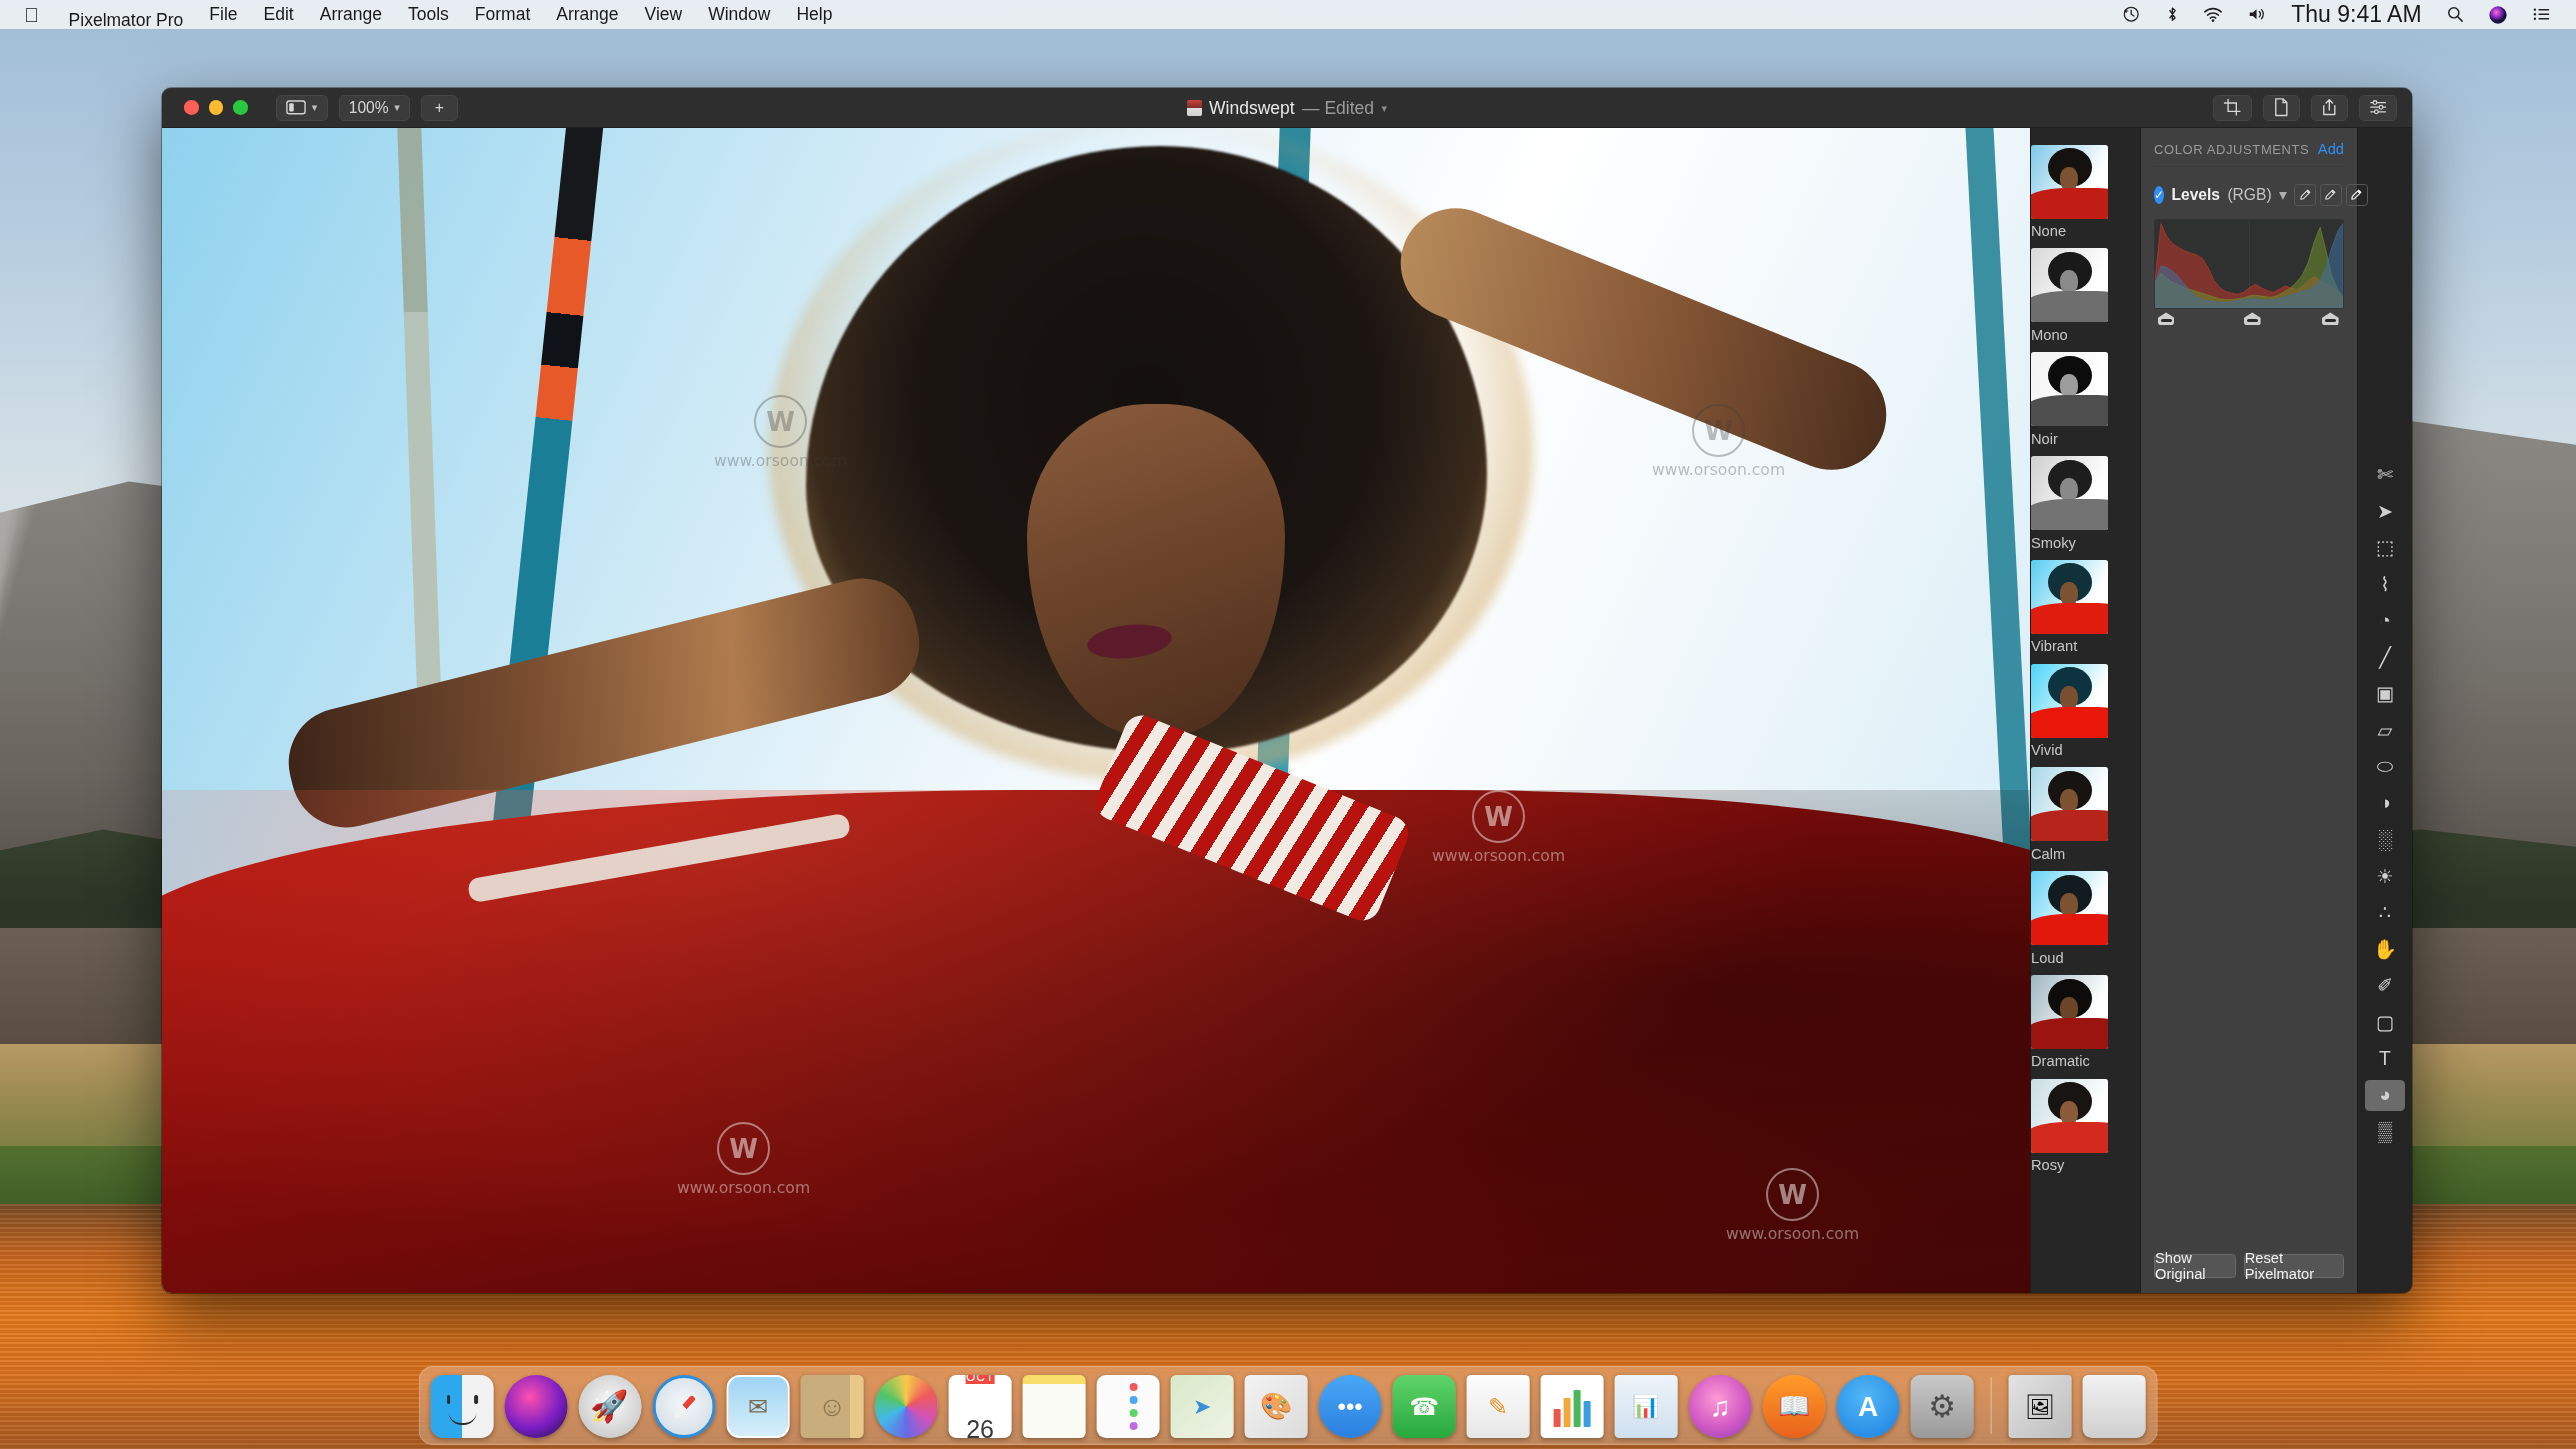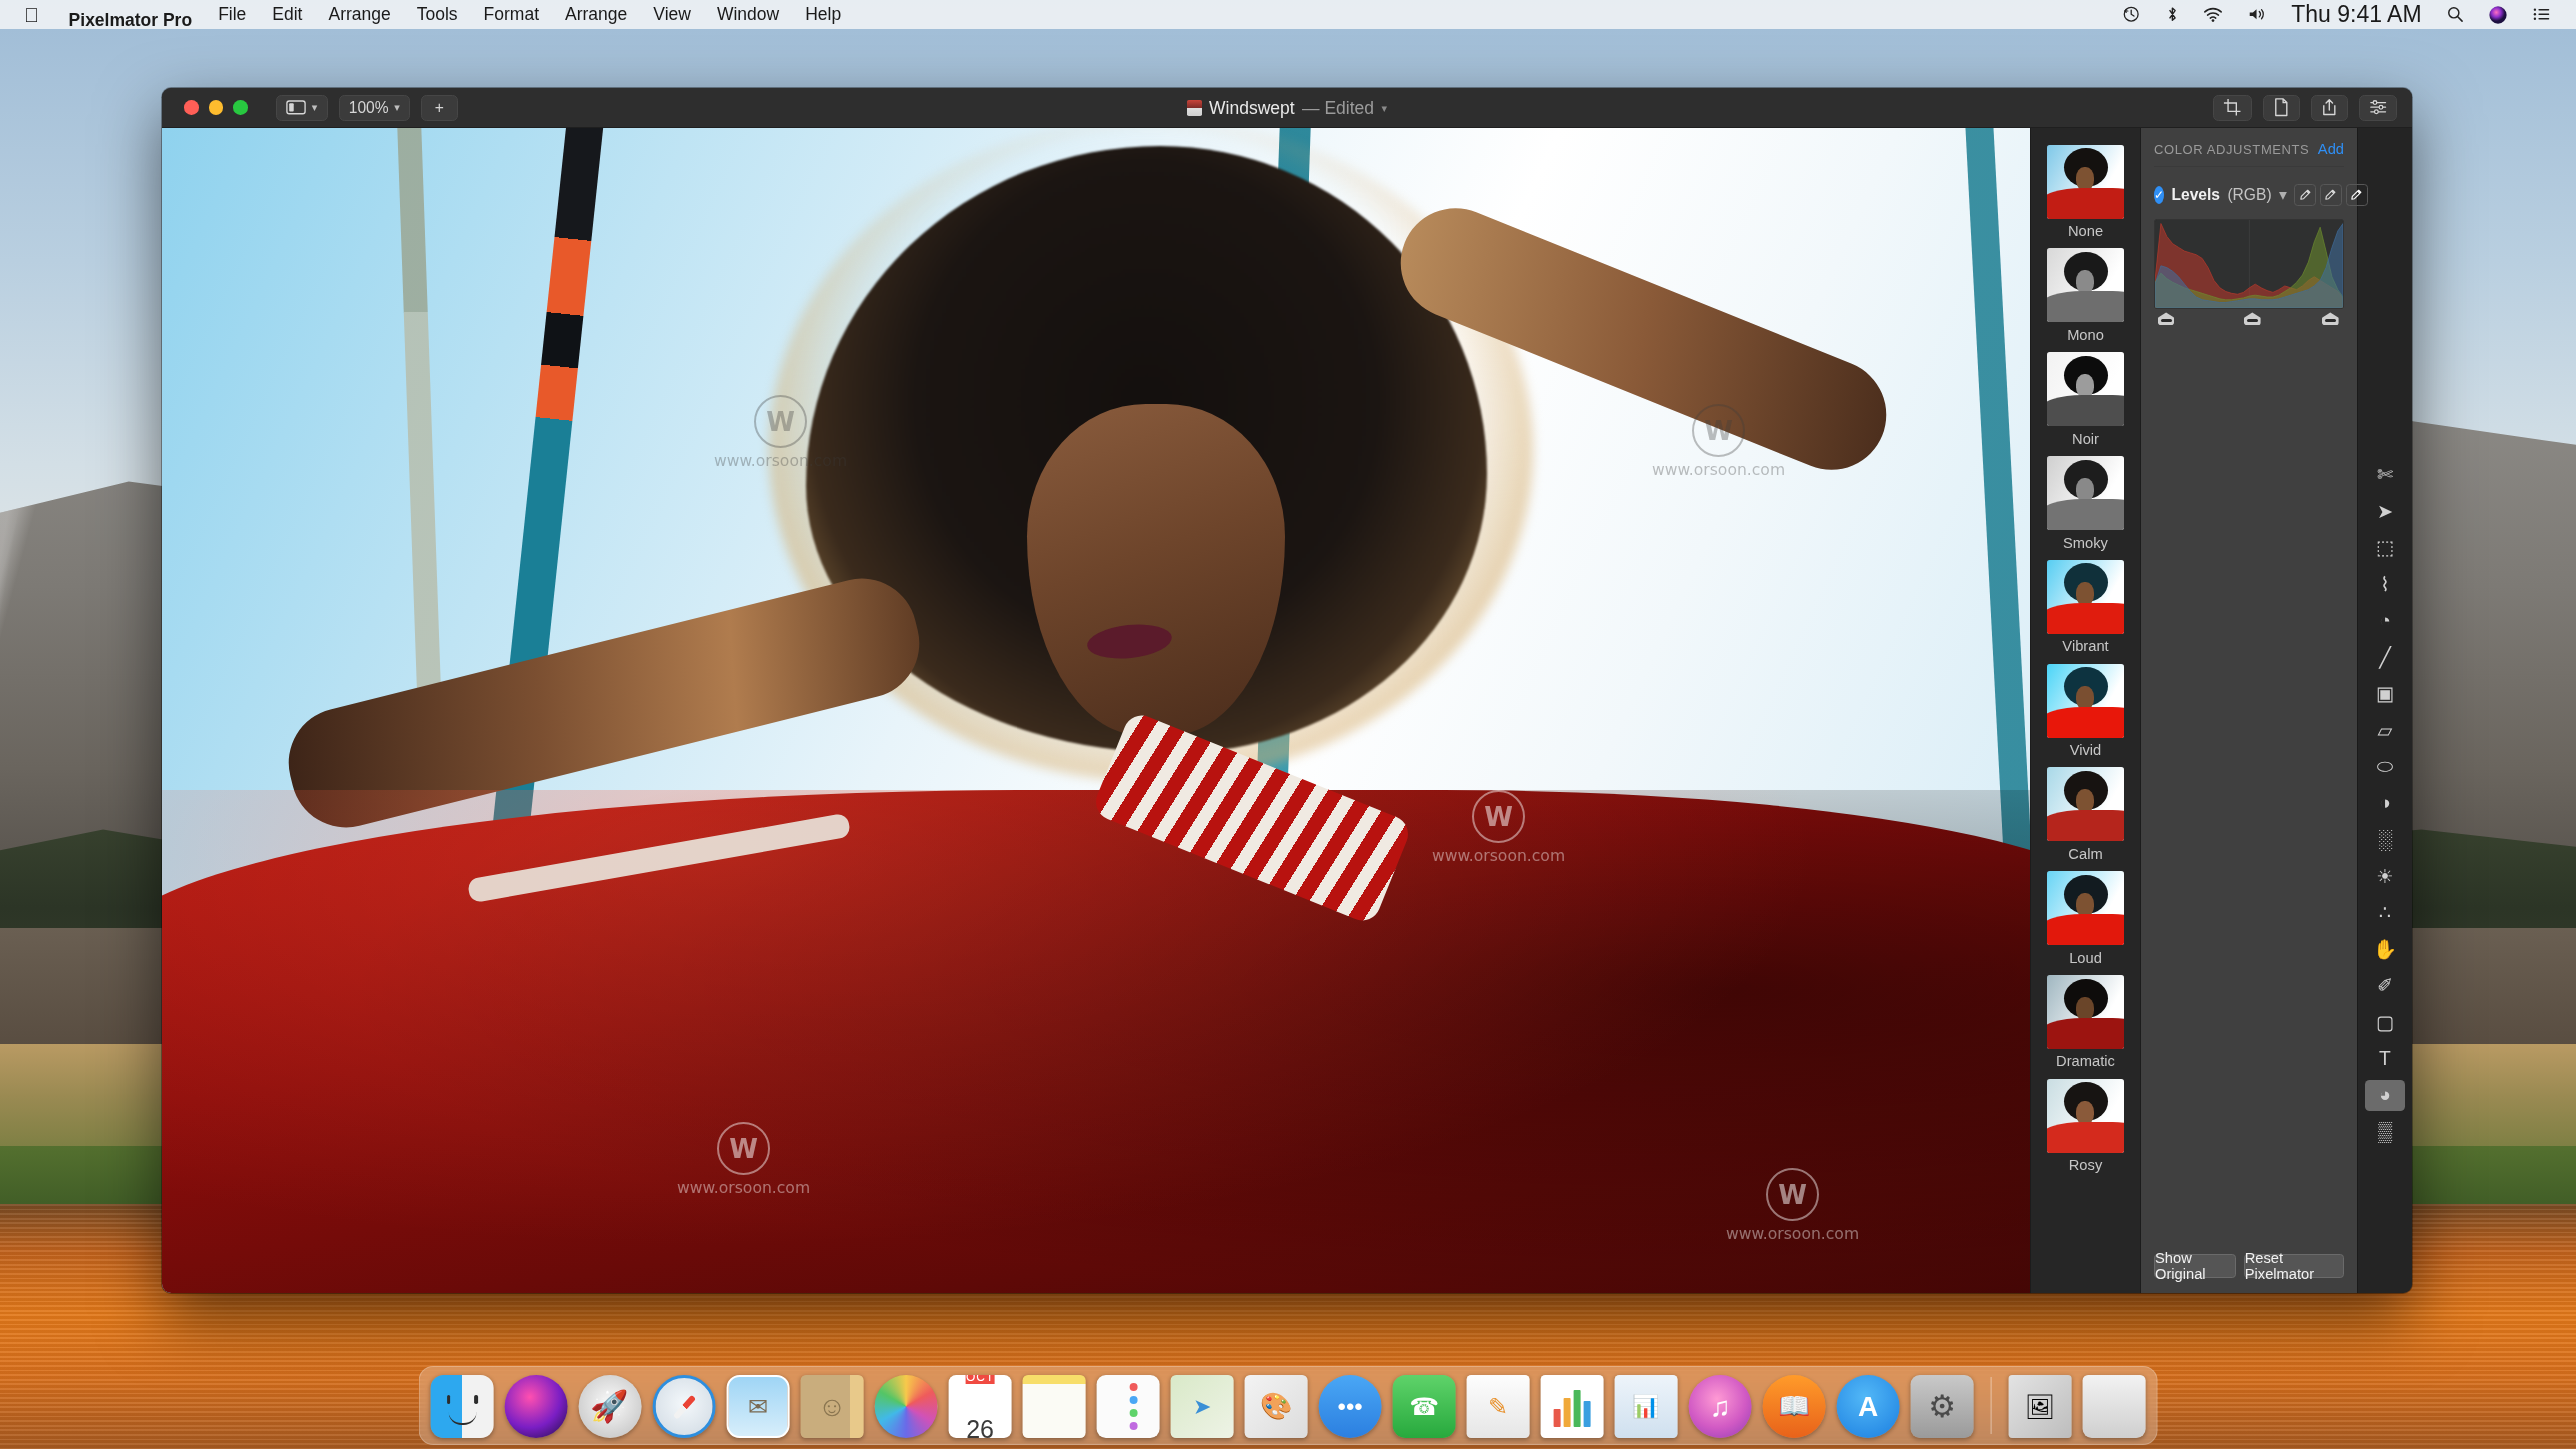--- a/index.html
+++ b/index.html
@@ -38,21 +38,21 @@
 
   
   #menubar{
     position:absolute; left:0; top:0; width:2576px; height:29px;
     background:rgba(236,240,243,0.94);
     display:flex; align-items:center; color:#1a1a1a; font-size:17.5px;
     padding:0 13px; z-index:60;
   }
   #menubar .apple{ font-size:20px; margin:0 16.6px 0 11px; line-height:1; }
   .mb-item{ padding:0 13px; white-space:nowrap; height:29px; display:flex; align-items:center; }
-  .mb-item.bold{ font-weight:bold;margin-top:12px; }
+  .mb-item.bold{ font-weight:normal;margin-top:12px; }
   .mb-right{ margin-left:auto; display:flex; align-items:center; gap:24px; padding-right:11px; }
   .mb-right .mi{ display:flex; align-items:center; }
   .mb-clock{ font-size:23px; }
 
   
   #win{
     position:absolute; left:162px; top:88px; width:2250px; height:1205px;
     background:#2b2b2b; border-radius:9.2px; overflow:hidden;
     box-shadow:0 24px 64px rgba(0,0,0,.55), 0 0 0 0.9px rgba(0,0,0,.35);
     z-index:20;
@@ -139,21 +139,21 @@
   .wm .logo{ width:53px; height:53px; border-radius:50%;
     border:2.8px solid rgba(255,255,255,.45); display:flex; align-items:center; justify-content:center;
     font-size:26px; font-weight:bold; color:rgba(255,255,255,.5); }
   .wm.dark{ color:rgba(60,60,60,.33); }
   .wm.dark .logo{ border-color:rgba(60,60,60,.33); color:rgba(60,60,60,.33); }
 
   
   #presets{ width:110px; background:#262626; overflow:hidden; padding-top:16.6px;
     display:flex; flex-direction:column; align-items:center; gap:3.7px;
     border-left:0.9px solid #1c1c1c; }
-  .preset{ display:flex; flex-direction:column; align-items:center; width:100%; margin-bottom:5.5px; }
+  .preset{ display:flex; flex-direction:column; align-items:flex-start; width:100%; margin-bottom:5.5px; }
   .preset .thumb{ width:77px; height:74px; border-radius:2.8px; overflow:hidden;
     background:#444; position:relative; }
   .preset .plabel{ color:#c7c7c7; font-size:14.7px; margin-top:4.6px; }
   .thumb .t-sky{ position:absolute; inset:0; }
   .thumb .t-hair{ position:absolute; left:16.6px; top:3.7px; width:44px; height:39px;
     border-radius:50%; background:#15110f; }
   .thumb .t-face{ position:absolute; left:29px; top:22px; width:18.4px; height:24px;
     border-radius:45%; background:#70482c; }
   .thumb .t-jacket{ position:absolute; left:-5.5px; bottom:0; width:101px; height:31px;
     border-radius:40% 30% 0 0; }

